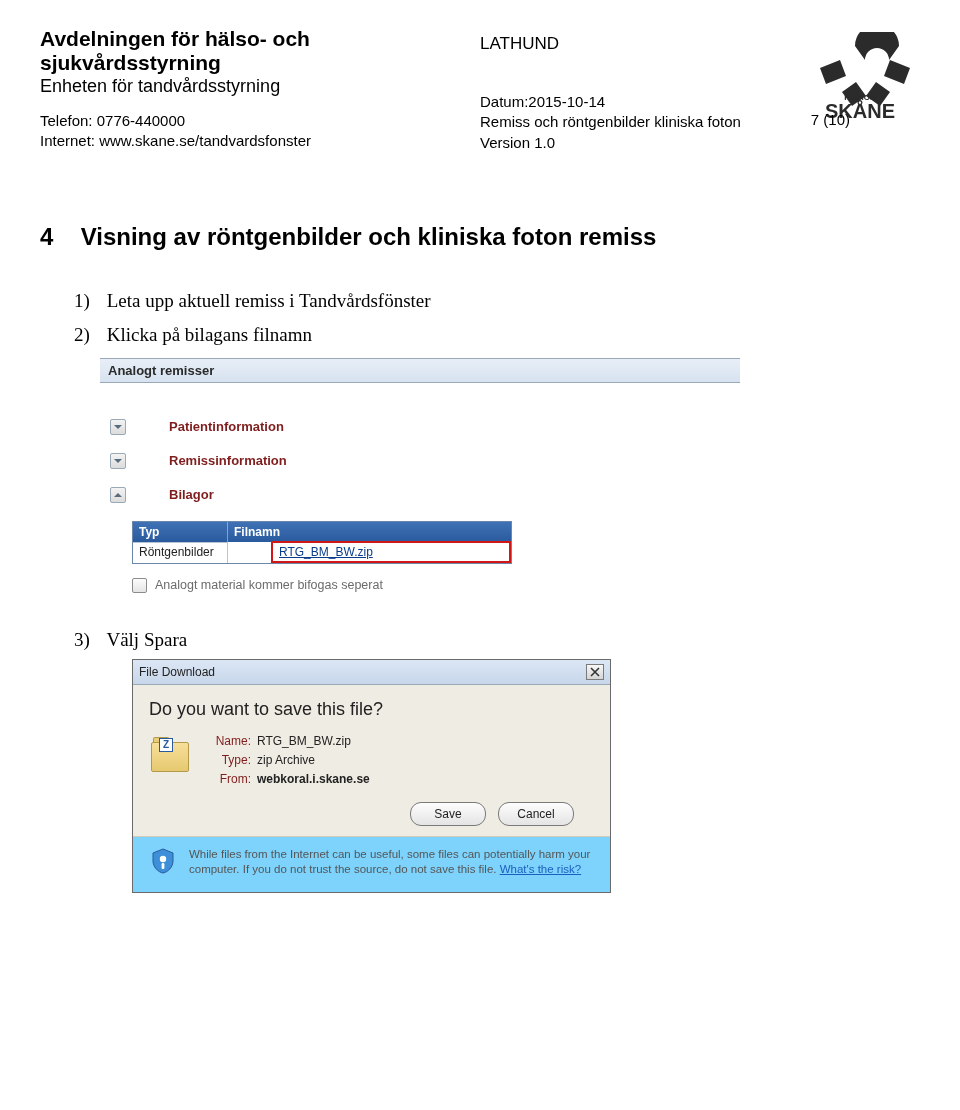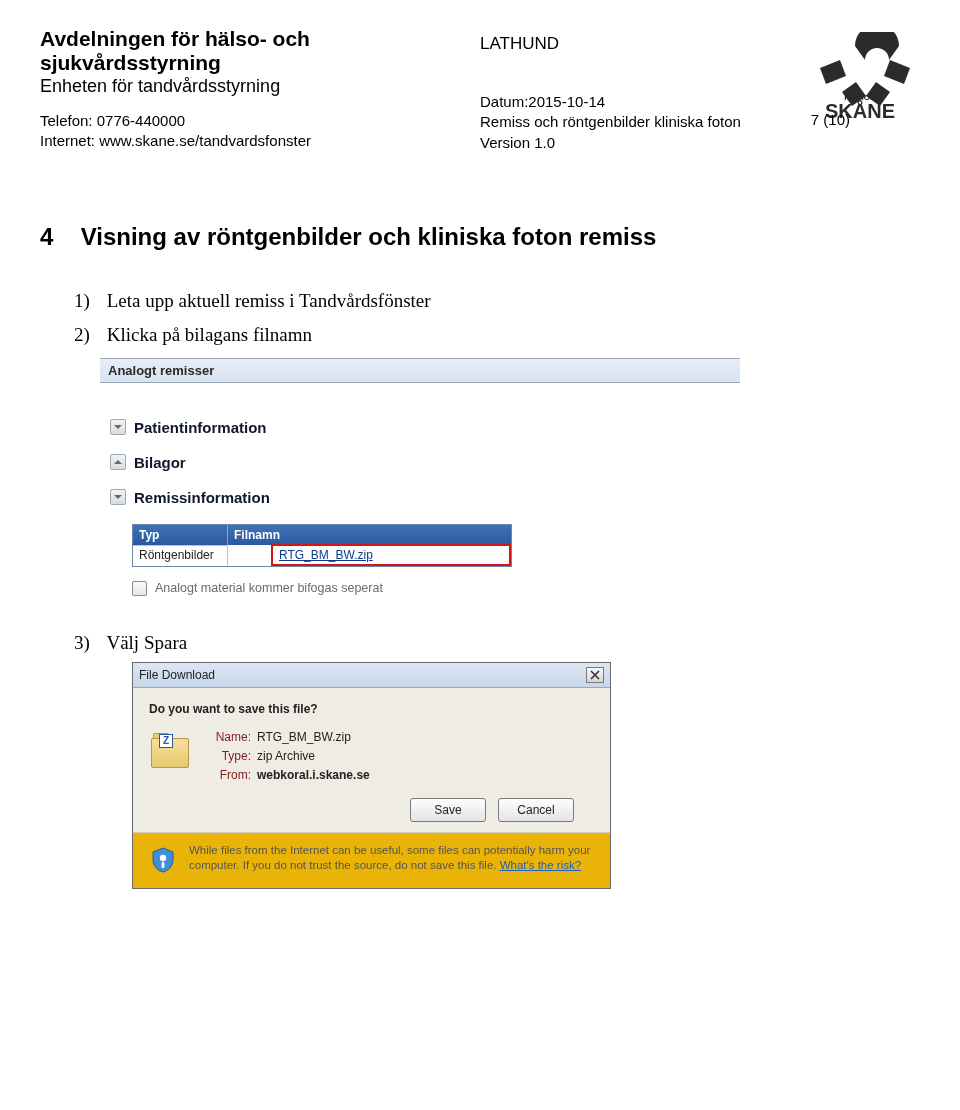--- a/index.html
+++ b/index.html
@@ -73,21 +73,21 @@
   .acc-row { display:flex; align-items:center; gap:8px; margin: 18px 0; }
   .acc-row.first { margin-top: 26px;}
   .acc-icon {
     width: 16px; height: 16px;
     background: linear-gradient(#f3f3f3,#dcdcdc);
     border: 1px solid #9aa9b7;
     border-radius: 2px;
     display:flex; align-items:center; justify-content:center;
   }
   .acc-icon svg { width:10px; height:10px; display:block; }
-  .acc-label { font-weight:700; font-size:15px; color:#0f172a; }
+  .acc-label { font-weight:700; font-size:13px; color:#7f1d1d;margin-left:35px; }
 
   .att-table {
     margin: 6px 0 6px 22px;
     width: 380px;
     border: 1px solid #6b87aa;
     font-size: 12px;
   }
   .att-head {
     display:flex;
     background: linear-gradient(#3f72b5,#2a5a9e);
@@ -126,21 +126,21 @@
     font-size:12px;
   }
   .closebtn {
     width:18px; height:16px;
     border:1px solid #7a7a7a;
     background: linear-gradient(#f7f7f7,#d5d5d5);
     display:flex; align-items:center; justify-content:center;
     font-size:12px; line-height:1;
   }
   .dlg-body { padding: 14px 16px 10px 16px; background:#efece3; }
-  .q { font-size:12px; font-weight:700; margin-bottom:14px; }
+  .q { font-size:18px; font-weight:400; margin-bottom:14px; }
   .file-row { display:flex; align-items:flex-start; gap:14px; }
   .zipicon {
     width:42px; height:42px; position:relative;
   }
   .zipicon .folder {
     position:absolute; left:2px; top:8px; width:38px; height:30px;
     background: linear-gradient(#f7df9a,#e6c96f);
     border:1px solid #b39a4b; border-radius:2px;
   }
   .zipicon .tab {
@@ -156,28 +156,28 @@
 
   .meta-grid { display:grid; grid-template-columns: 52px auto; row-gap:5px; align-items:center; }
   .meta-grid .lbl { text-align:right; padding-right:6px; color:#7f1d1d; font-size:12px; }
   .meta-grid .val { font-size:12px; }
   .meta-grid .val.bold { font-weight:700; }
 
   .btn-row { display:flex; justify-content:flex-end; gap:12px; margin-top:16px; margin-right:20px;}
   .winbtn {
     min-width:76px; padding:4px 6px;
     background: linear-gradient(#fdfdfd,#e4e4e4);
-    border:1px solid #7a7a7a; border-radius:3px;
+    border:1px solid #7a7a7a; border-radius:11px;
     font-size:12px; text-align:center;
   }
 
   .dlg-foot {
-    display:flex; gap:12px; align-items:flex-end;
+    display:flex; gap:12px; align-items:flex-start;
     padding: 10px 16px 14px 16px;
-    background:#eab308;
+    background:#7dd3fc;
     border-top:1px solid #d0cbbb;
   }
   .shield {
     width:28px; height:28px; flex-shrink:0;
   }
   .foot-text { font-size:11.5px; color:#555; line-height:1.35; }
   .foot-text .link { color:#1c5fbf; text-decoration:underline; }
 </style>
 </head>
 <body>
@@ -240,32 +240,32 @@
         <span class="acc-icon">
           <svg viewBox="0 0 10 10">
               <path d="M1 3 L5 7 L9 3 Z" fill="#5a6b7c"></path>
             </svg>
         </span>
         <span class="acc-label">Patientinformation</span>
       </div>
       <div class="acc-row">
         <span class="acc-icon">
           <svg viewBox="0 0 10 10">
+              <path d="M1 3 L5 7 L9 3 Z" fill="#5a6b7c"></path>
+            </svg>
+        </span>
+        <span class="acc-label">Remissinformation</span>
+      </div>
+      <div class="acc-row">
+        <span class="acc-icon">
+          <svg viewBox="0 0 10 10">
               <path d="M1 7 L5 3 L9 7 Z" fill="#5a6b7c"></path>
             </svg>
         </span>
         <span class="acc-label">Bilagor</span>
-      </div>
-      <div class="acc-row">
-        <span class="acc-icon">
-          <svg viewBox="0 0 10 10">
-              <path d="M1 3 L5 7 L9 3 Z" fill="#5a6b7c"></path>
-            </svg>
-        </span>
-        <span class="acc-label">Remissinformation</span>
       </div>
 
       <div class="att-table">
         <div class="att-head">
           <div class="col-typ">Typ</div>
           <div class="col-fil">Filnamn</div>
         </div>
         <div class="att-body">
           <div class="typ-val">Röntgenbilder</div>
           <div class="fil-val">RTG_BM_BW.zip</div>

